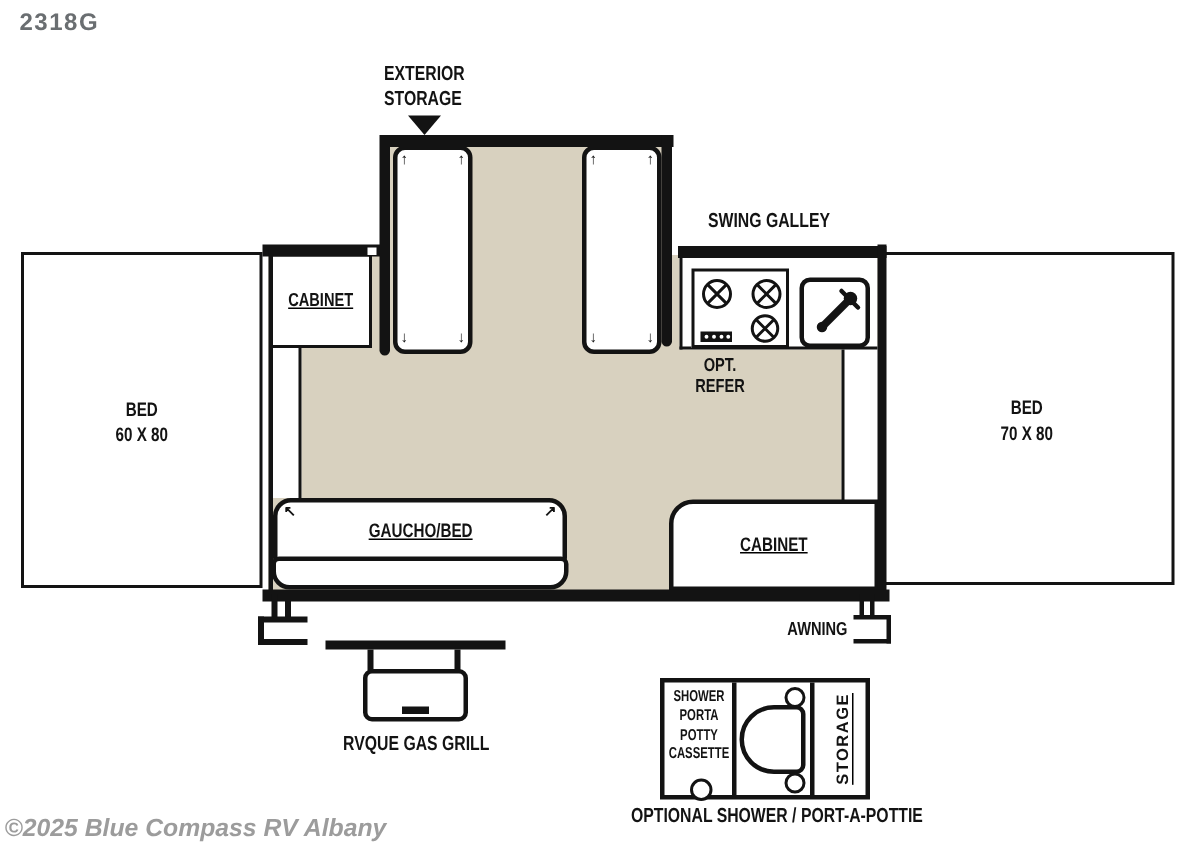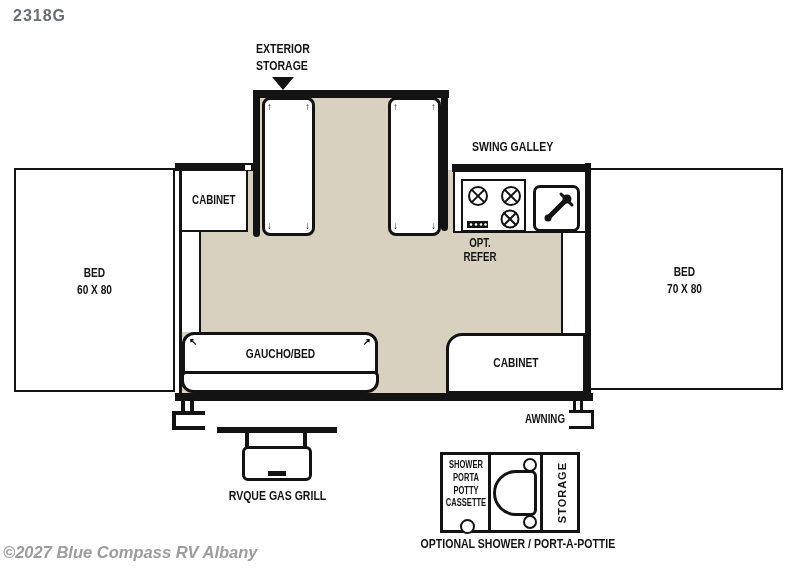--- a/index.html
+++ b/index.html
@@ -13,21 +13,21 @@
     position:absolute;color:#131313;font-weight:700;
     transform:scaleX(.78);transform-origin:50% 50%;
     white-space:nowrap;line-height:1.25;
   }
   .lbl.left-origin{transform-origin:0 50%;}
   .lbl.right-origin{transform-origin:100% 50%;}
   .whitebox{position:absolute;background:#fff;box-sizing:border-box;border:2px solid #131313;}
   .furn{position:absolute;background:#fff;box-sizing:border-box;border:3px solid #131313;}
   .arrow{position:absolute;font-size:10px;font-weight:700;color:#131313;line-height:1;}
   .circle{position:absolute;background:#fff;box-sizing:border-box;border:2.5px solid #131313;border-radius:50%;}
-  .center{display:flex;align-items:center;justify-content:center;}
+  .center{display:flex;align-items:center;justify-content:center;text-decoration:underline;}
 </style>
 </head>
 <body>
 
 <div id="stage">
 
   <div class="abs" style="left:13px;top:7px;font-size:16px;font-weight:700;color:#6a6e71;letter-spacing:1px;">2318G</div>
 
   <div class="whitebox" style="left:14px;top:168px;width:161px;height:224px;">
     <div class="lbl" style="left:0;top:94px;width:157px;text-align:center;font-size:13px;line-height:17px;">
@@ -163,15 +163,15 @@
       <div>PORTA</div>
       <div>POTTY</div>
       <div>CASSETTE</div>
     </div>
     <div class="abs center" style="left:100px;top:0;width:37px;height:75px;">
       <span style="writing-mode:vertical-rl;transform:rotate(180deg);font-size:11px;font-weight:700;color:#131313;letter-spacing:1px;">STORAGE</span>
     </div>
   </div>
   <div class="lbl" style="left:394px;top:536px;width:242px;text-align:center;font-size:13.5px;">OPTIONAL SHOWER / PORT-A-POTTIE</div>
 
-  <div class="abs" style="left:3px;top:543px;font-size:16.5px;font-weight:700;font-style:italic;color:#9c9c9c;">©2027 Blue Compass RV Albany</div>
+  <div class="abs" style="left:3px;top:543px;font-size:16.5px;font-weight:700;font-style:italic;color:#9c9c9c;">©2025 Blue Compass RV Albany</div>
 
 </div>
 
 </body></html>

